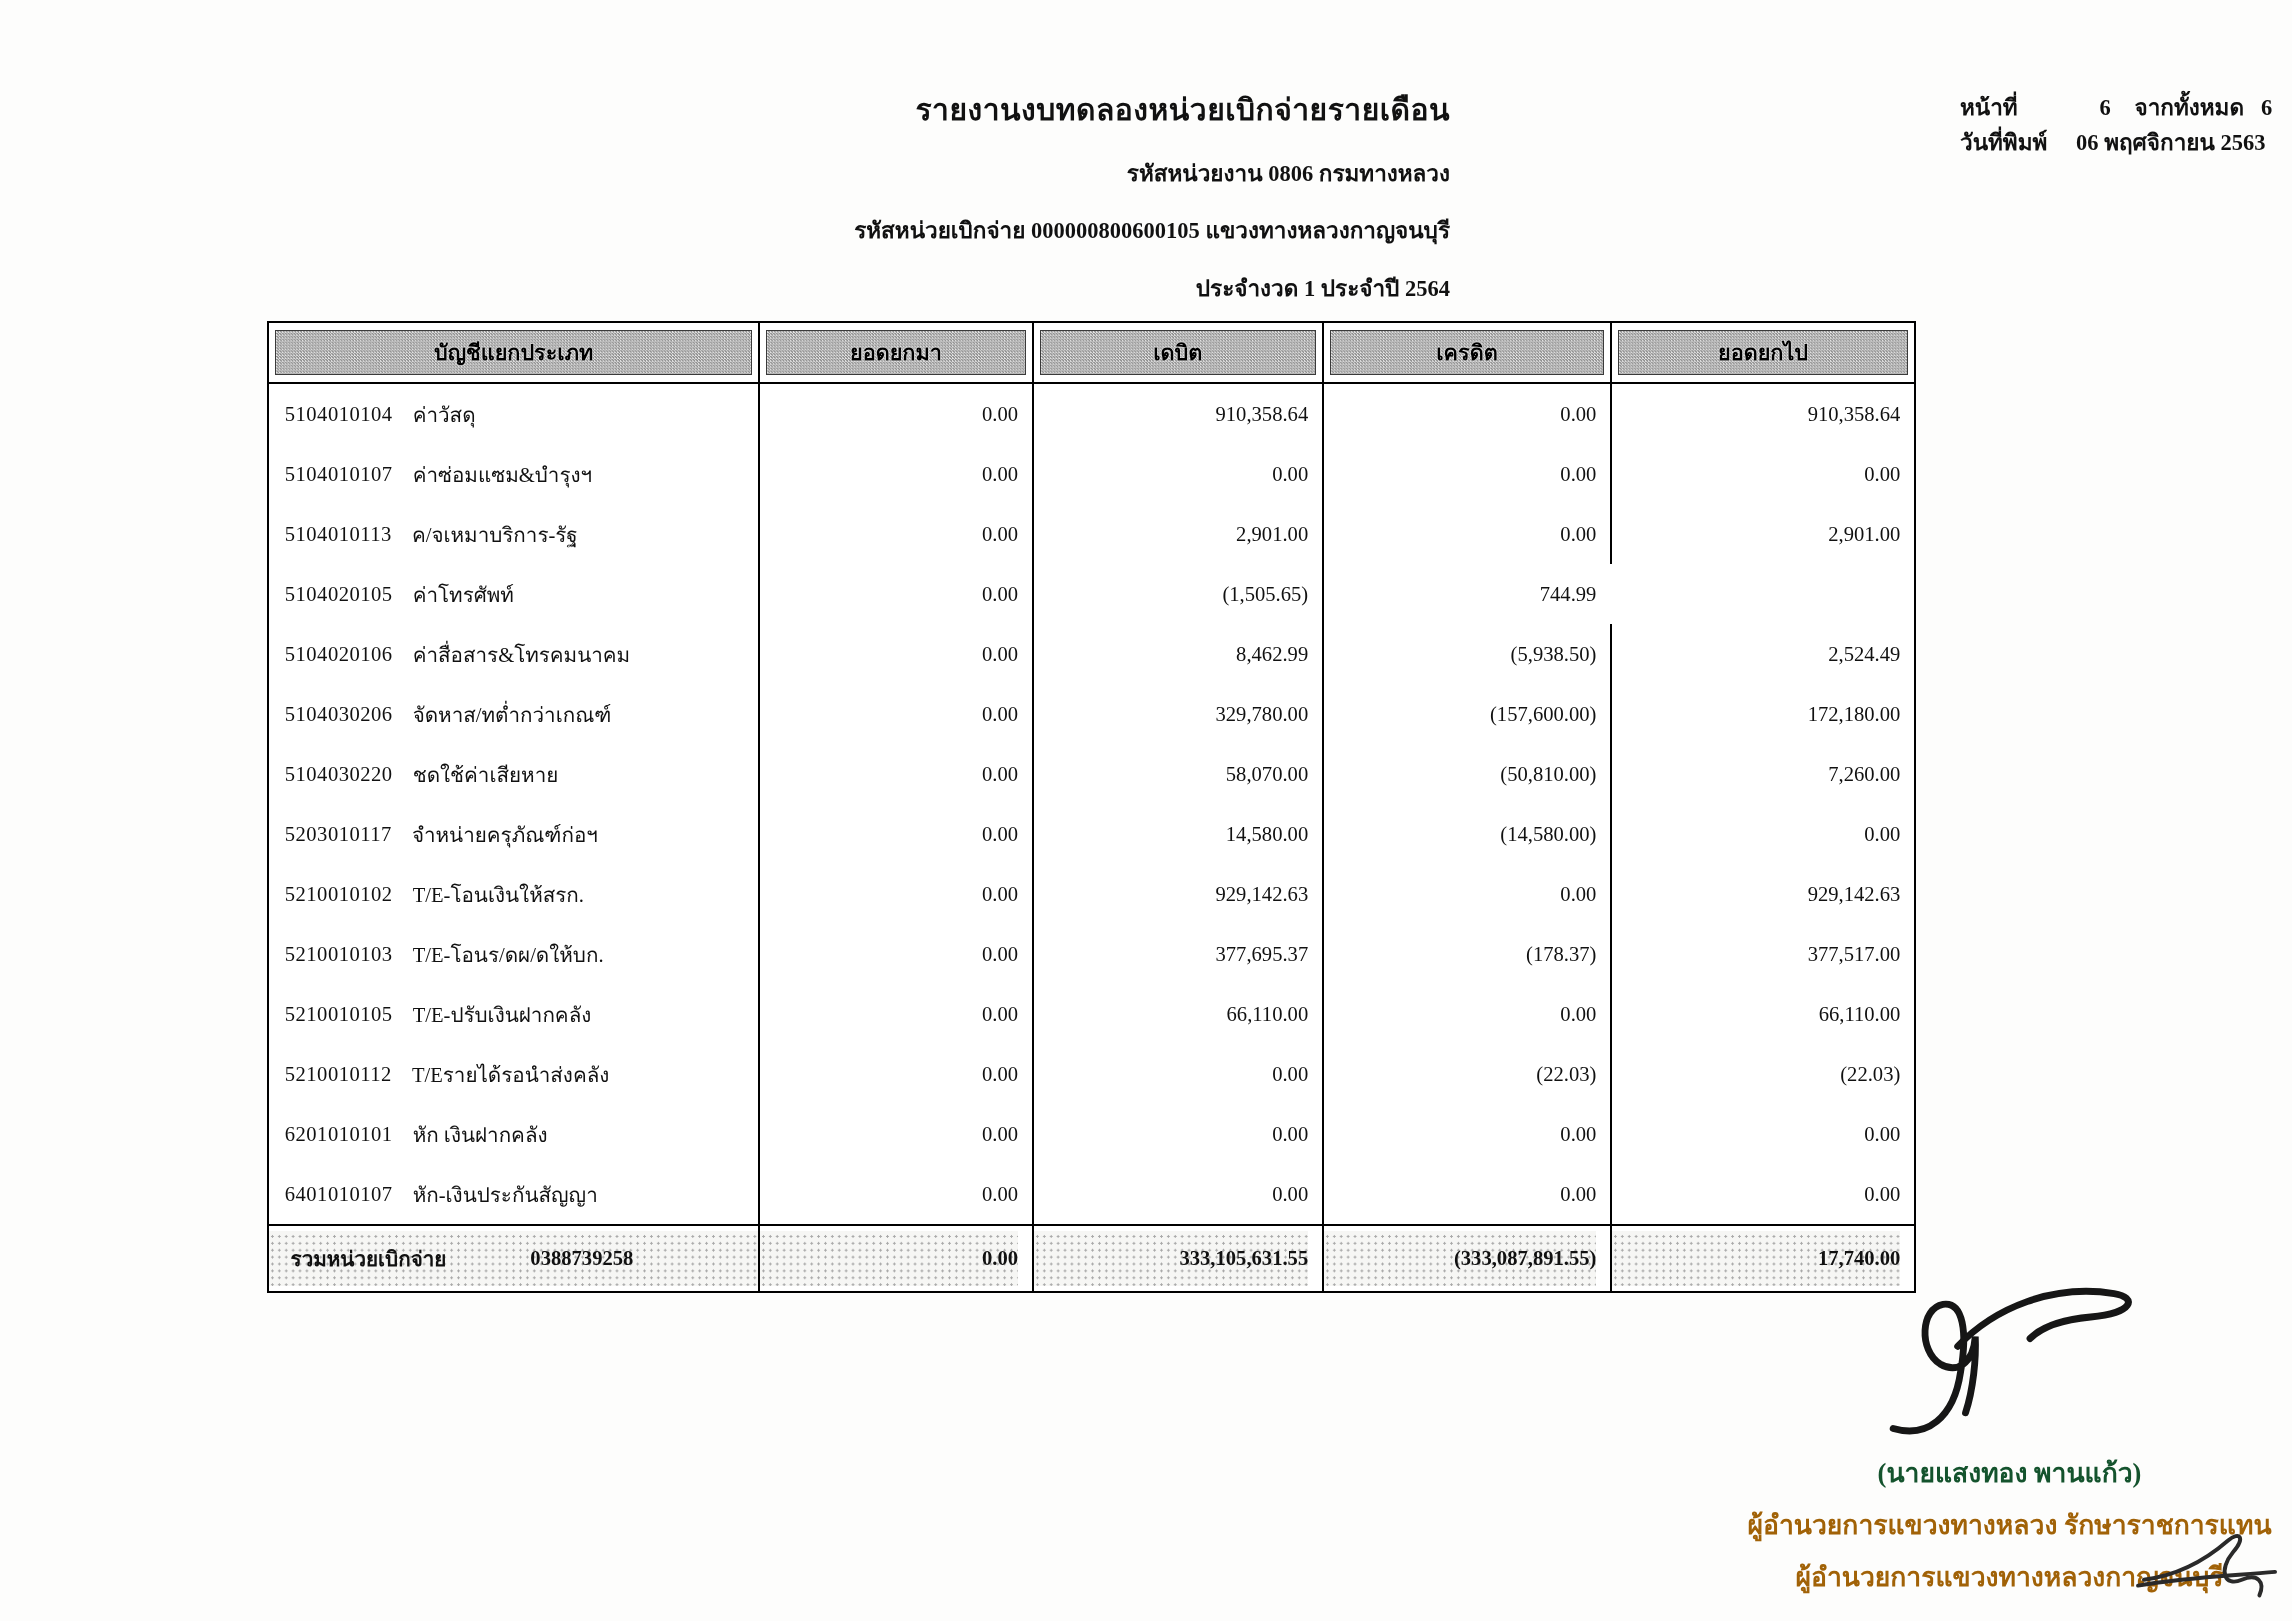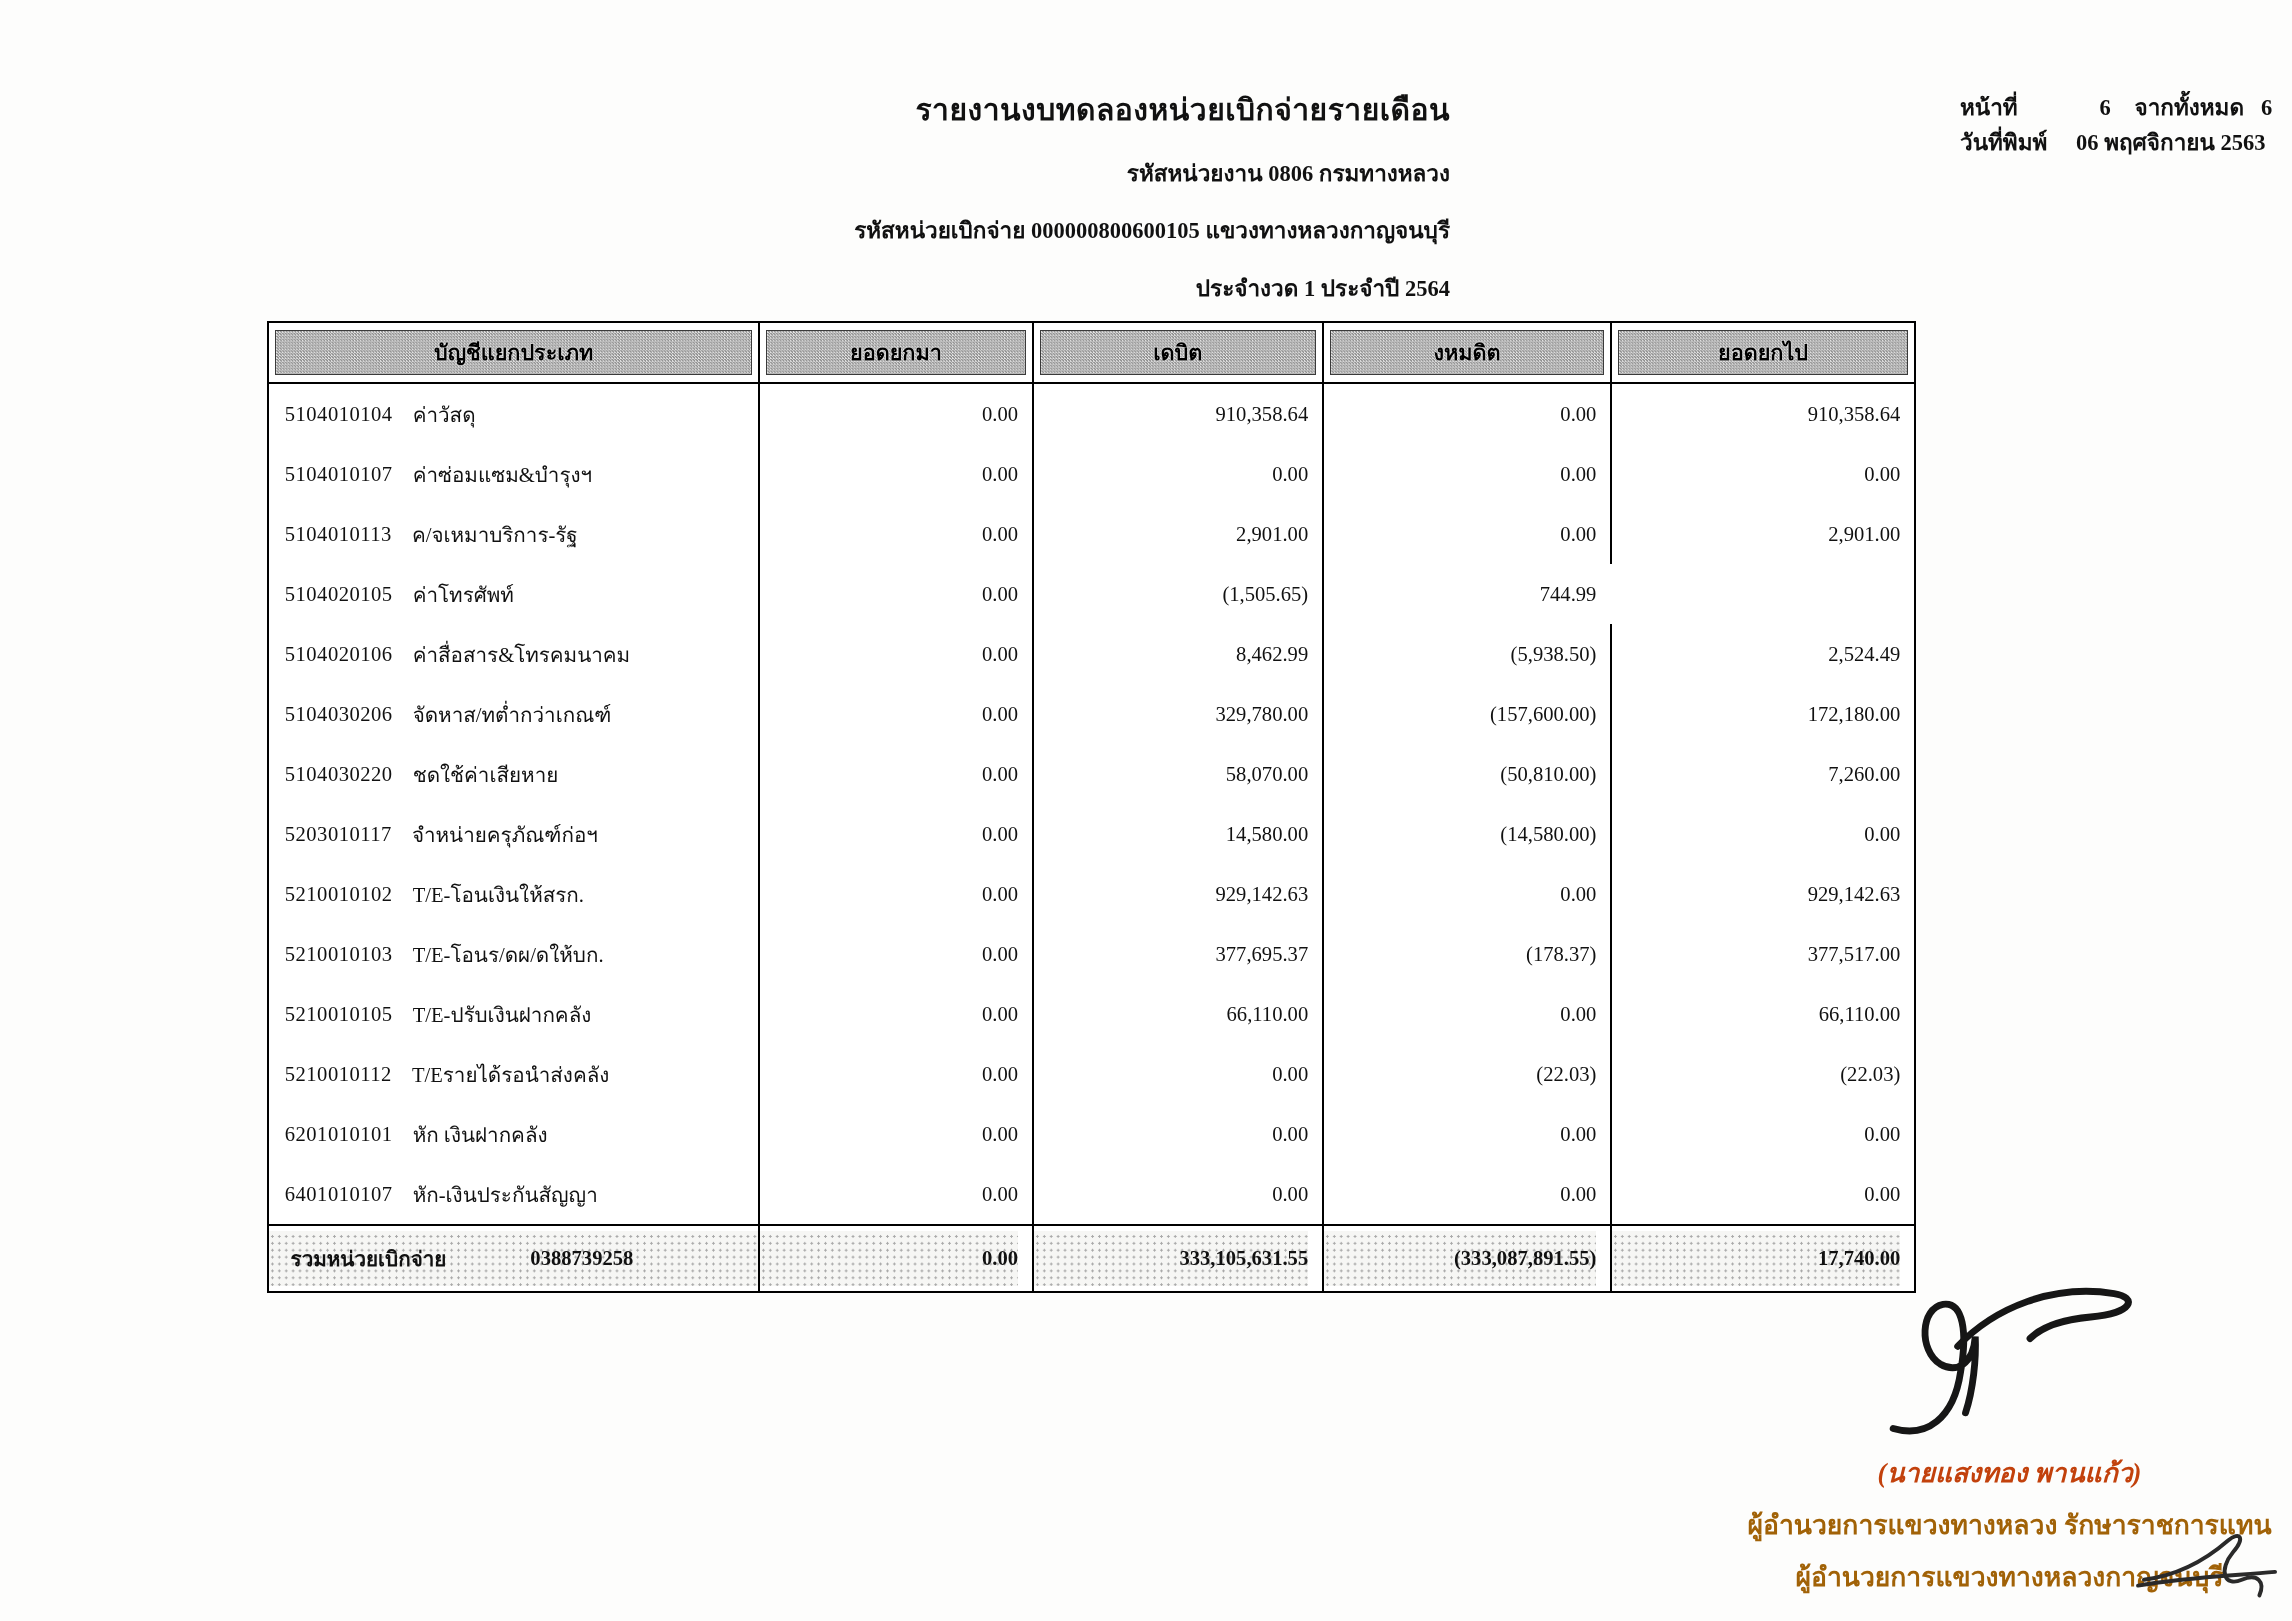--- a/index.html
+++ b/index.html
@@ -68,21 +68,21 @@
     background-clip:content-box;
     padding-top:4.9px;padding-bottom:4.9px;
   }
   .tfoot-row .cell:first-child{border-left:none;}
   .tfoot-row .cell.acct{padding-left:0;}
   .tfoot-row .cell.acct .inner{display:flex;gap:84px;padding-left:21.6px;align-items:center;width:100%;height:100%;}
   .tfoot-row .cell.num{padding-right:13.7px;}
   
   .sig-area{position:absolute;left:1735px;top:1274px;width:549px;text-align:center;}
   .sig-svg{display:block;margin:0 auto;}
-  .sig-name{font-size:26.5px;font-weight:bold;color:#c2410c;margin-top:2px;font-style:italic;}
+  .sig-name{font-size:26.5px;font-weight:bold;color:#14532d;margin-top:2px;}
   .sig-title{font-size:26.5px;font-weight:bold;color:#a16207;margin-top:9.8px;}
   .corner-sig{position:absolute;left:2132px;top:1519px;}
 </style>
 </head>
 <body>
 
 <div class="page">
 
   <div class="doc-header">
     <div class="doc-title">รายงานงบทดลองหน่วยเบิกจ่ายรายเดือน</div>
@@ -109,21 +109,21 @@
       <div class="hcell">
           <div class="head-box">บัญชีแยกประเภท</div>
         </div>
       <div class="hcell">
           <div class="head-box">ยอดยกมา</div>
         </div>
       <div class="hcell">
           <div class="head-box">เดบิต</div>
         </div>
       <div class="hcell">
-          <div class="head-box">งหมดิต</div>
+          <div class="head-box">เครดิต</div>
         </div>
       <div class="hcell">
           <div class="head-box">ยอดยกไป</div>
         </div>
     </div>
 
     <div class="tbody" id="tbody">
         <div class="trow">
     <div class="cell acct">
       <span class="code">5104010104</span>

